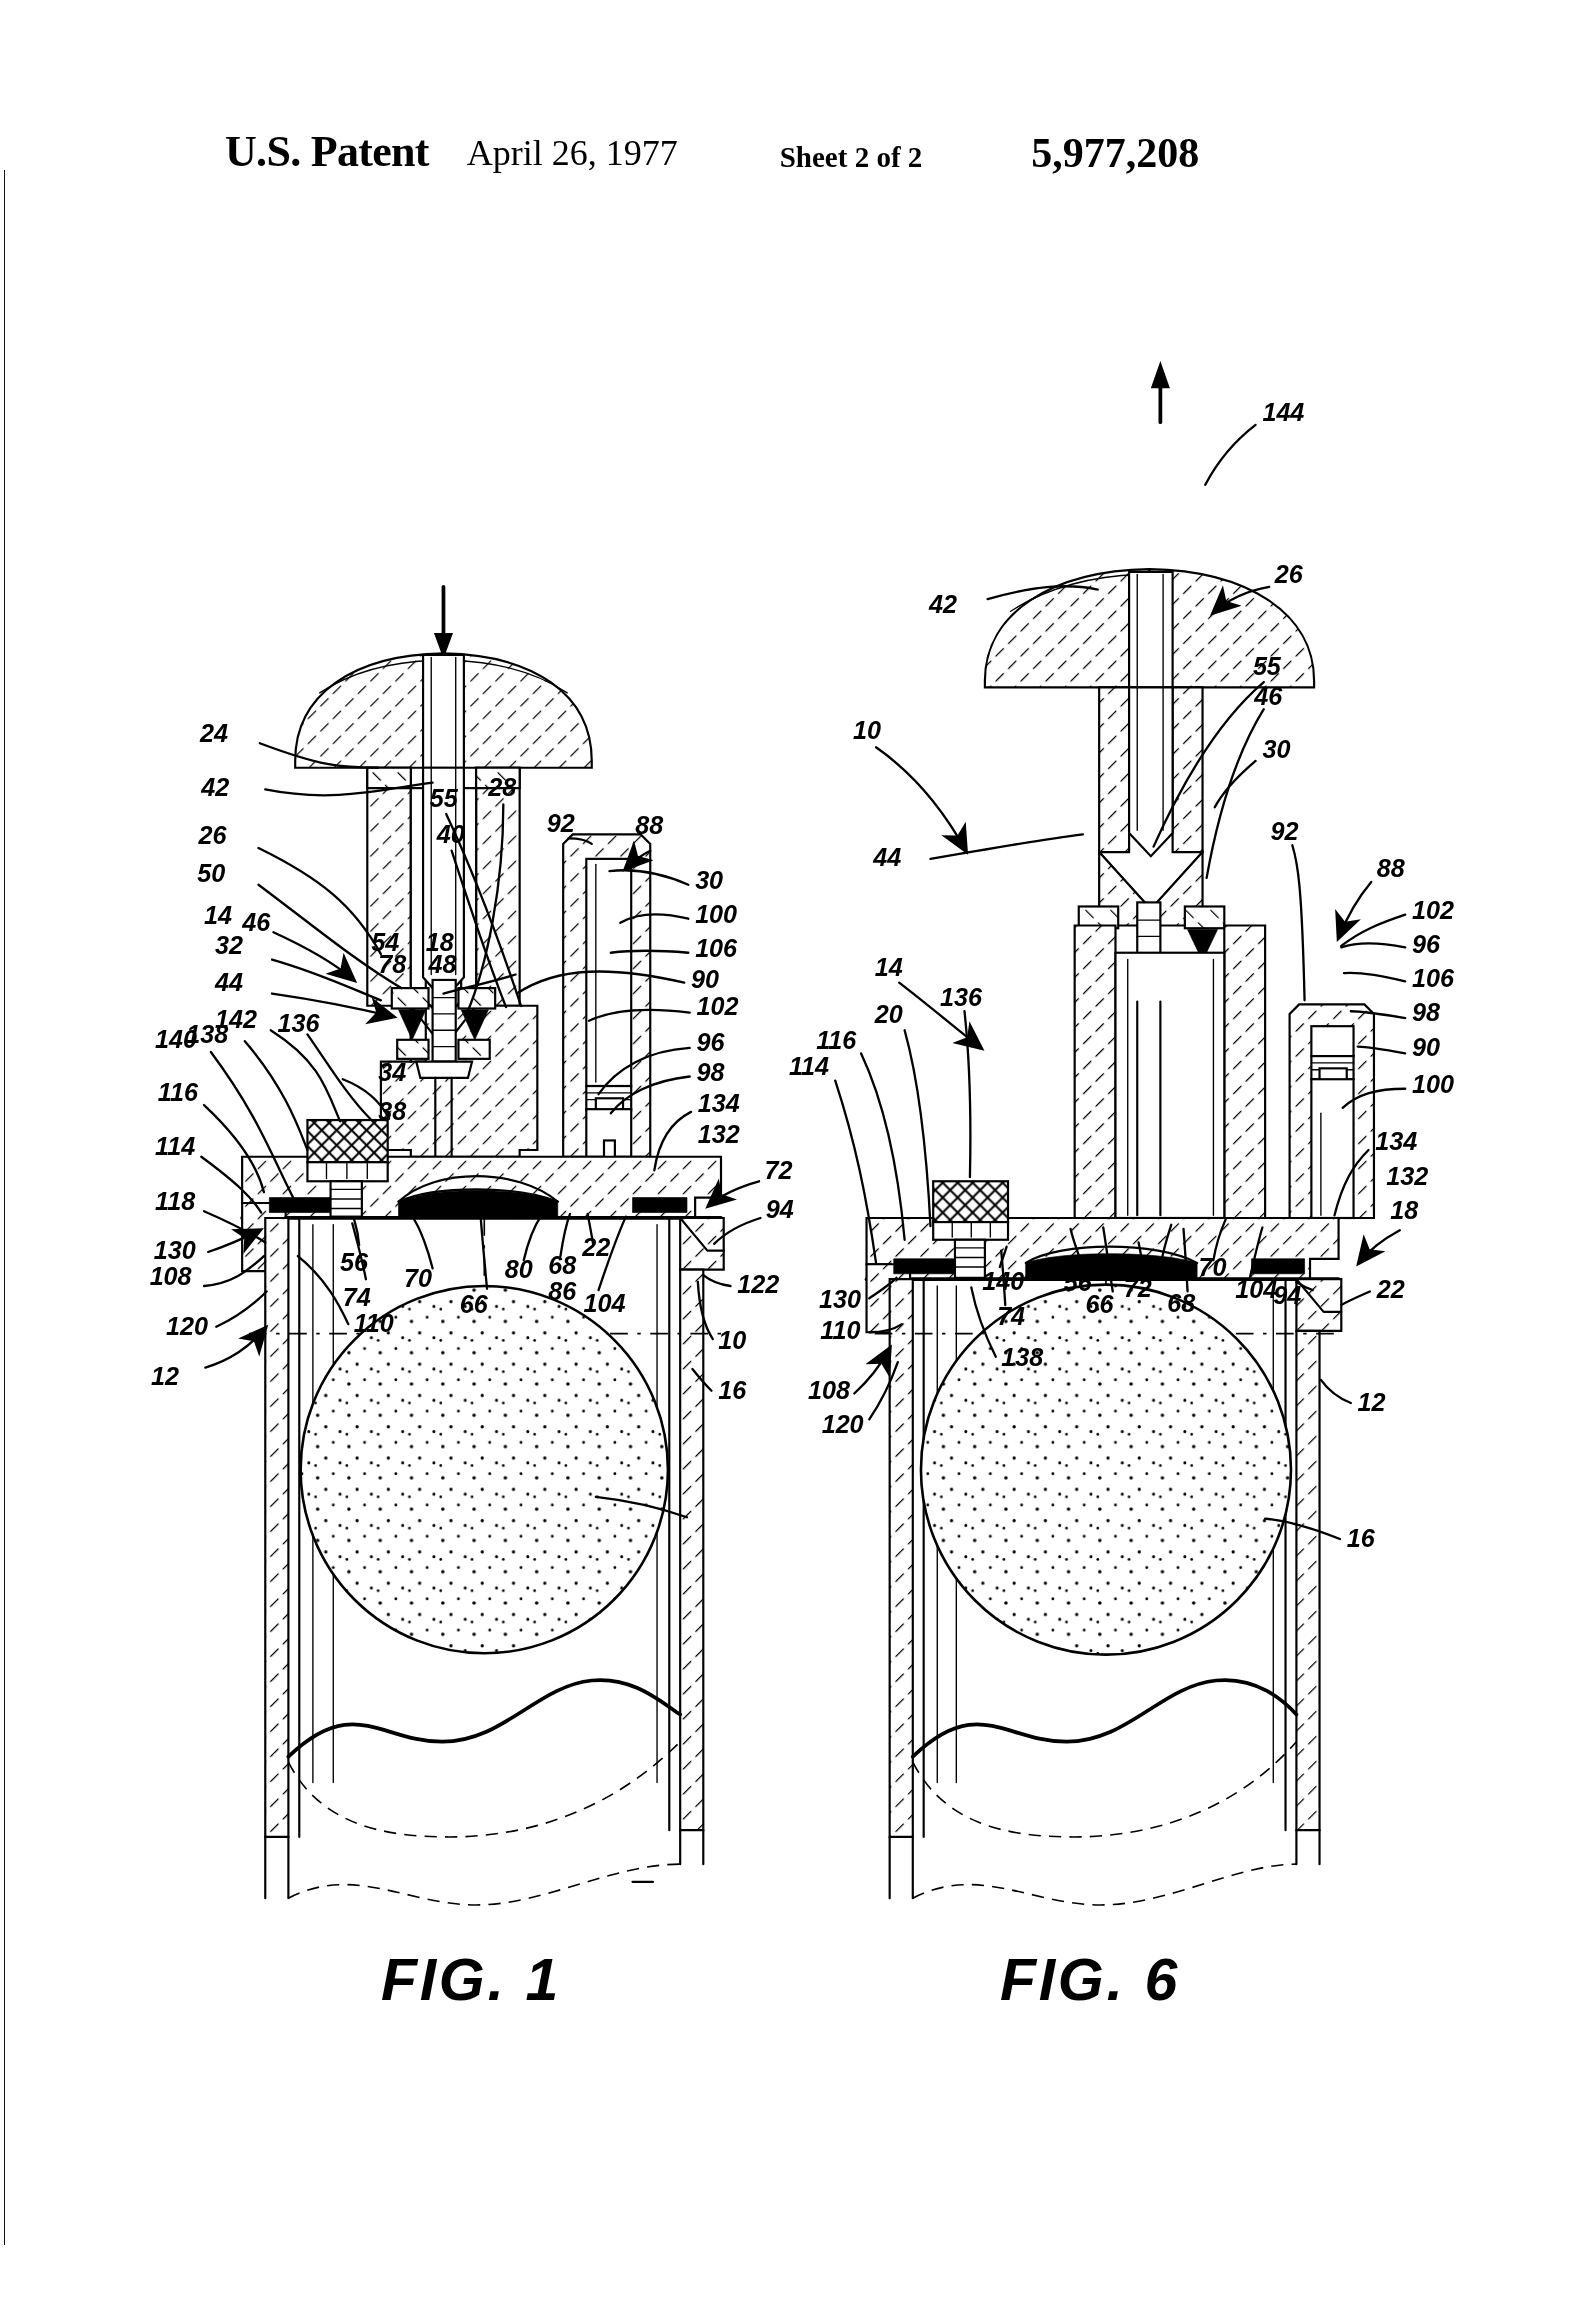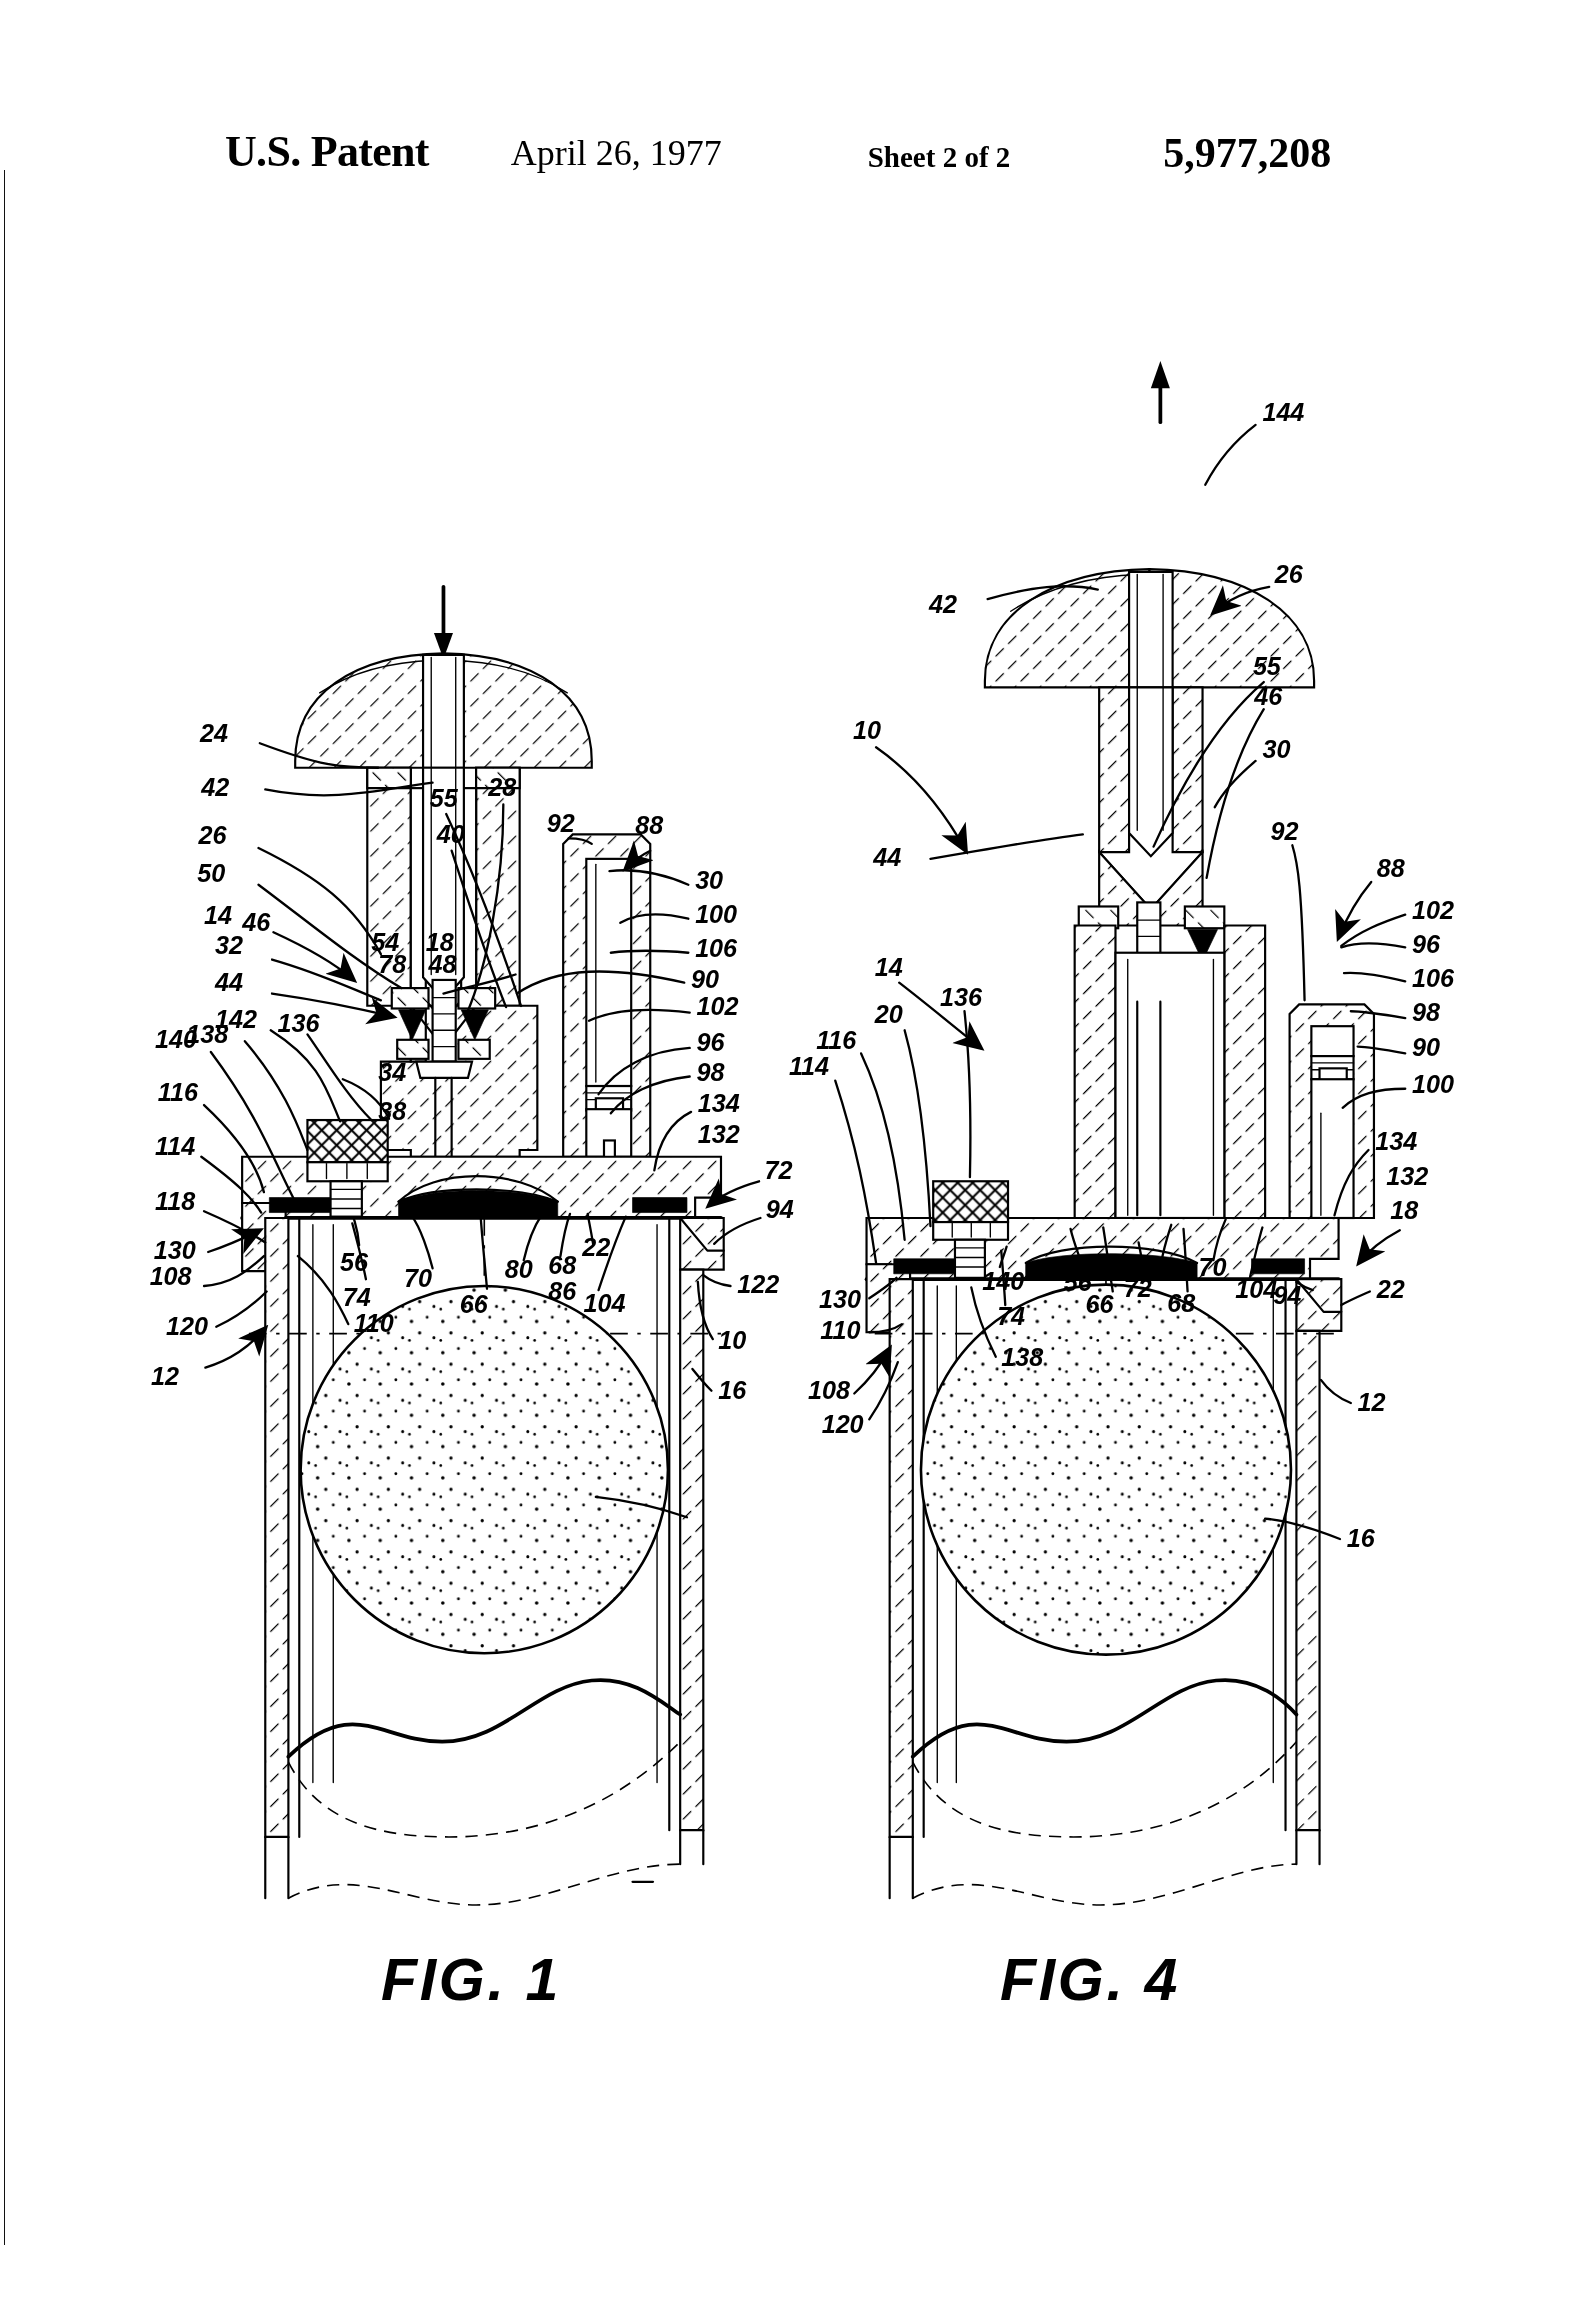--- a/index.html
+++ b/index.html
@@ -10,21 +10,21 @@
     position:relative;
     overflow:hidden;
   }
   .page{position:absolute;inset:0;background:#fff;}
   .left-rule{position:absolute;left:4.1px;top:170px;width:1.4px;height:2075px;background:#111;}
   .header{
     position:absolute;top:102px;left:0;width:1578px;height:82px;
   }
   .hdr-row{
     position:absolute;left:225px;top:0;width:1157px;height:75px;
-    display:flex;align-items:flex-end;gap:44px;
+    display:flex;align-items:flex-end;
   }
   .hdr-title{
     font-family:"Liberation Serif", serif;
     font-weight:700;font-size:44px;letter-spacing:-0.7px;white-space:nowrap;
   }
   .hdr-date{
     font-family:"Liberation Serif", serif;
     font-size:36px;margin-left:38px;white-space:nowrap;padding-bottom:3.4px;
   }
   .hdr-sheet{
@@ -617,16 +617,16 @@
         <path class="lead" d="M1278,2086 C1296,2060 1310,2030 1320,2002"></path>
         <text class="num" x="1208" y="2106">120</text>
 
         <path class="lead" d="M1464,1994 C1450,1966 1436,1932 1428,1892"></path>
         <text class="num" x="1472" y="2008">138</text>
       </g>
     </g>
   </svg>
 
   <div class="figcap" id="figcap2">FIG. 1</div>
-  <div class="figcap" id="figcap3">FIG. 4</div>
+  <div class="figcap" id="figcap3">FIG. 6</div>
 
 </div>
 
 
 </body></html>

